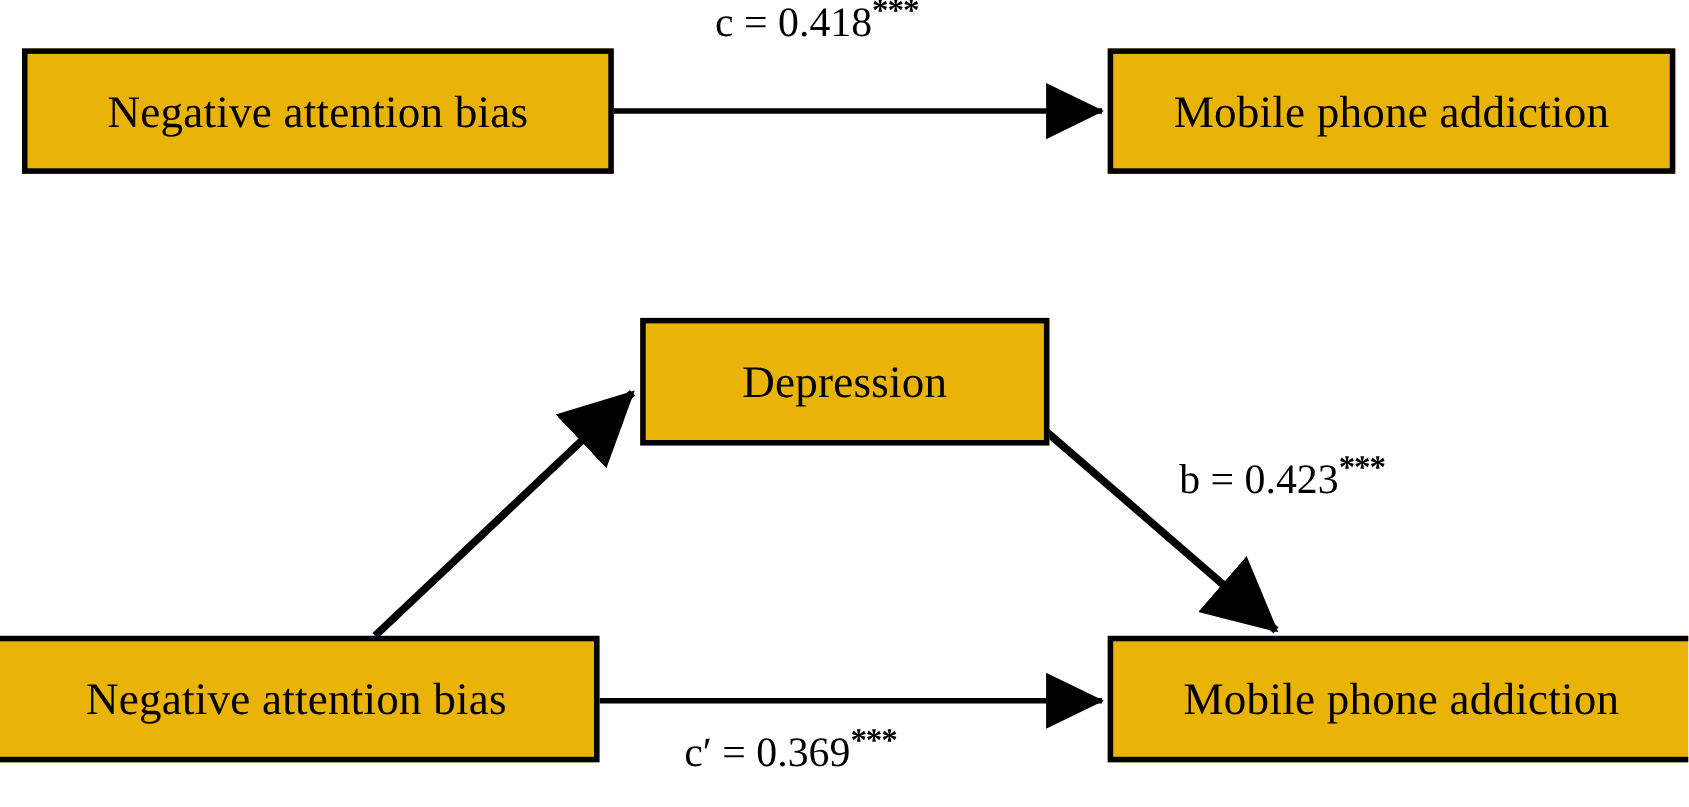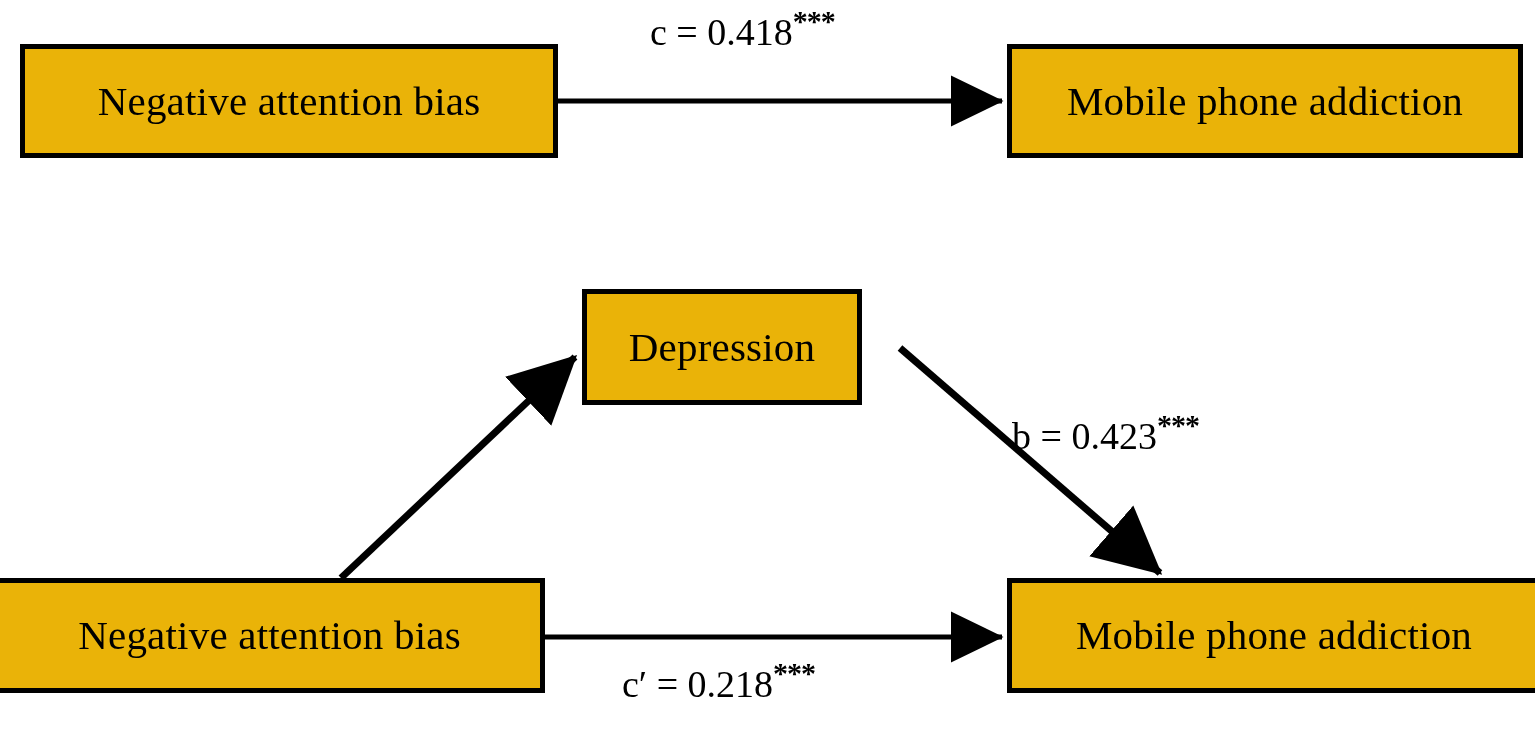--- a/index.html
+++ b/index.html
@@ -39,21 +39,21 @@
     font-family: "Liberation Serif", "DejaVu Serif", serif;
     font-size: 41px;
     line-height: 1;
     color: #000000;
     white-space: nowrap;
     letter-spacing: 0.2px;
   }
   
   #node-top-predictor   { left: 20px;   top: 44px;  width: 538px; height: 114px; }
   #node-top-outcome     { left: 1007px; top: 44px;  width: 516px; height: 114px; }
-  #node-mediator        { left: 582px;  top: 289px; width: 280px; height: 116px; }
+  #node-mediator        { left: 582px;  top: 289px; width: 372px; height: 116px; }
   #node-bottom-predictor{ left: -6px;   top: 578px; width: 551px; height: 115px; }
   #node-bottom-outcome  { left: 1007px; top: 578px; width: 534px; height: 115px; }
 
   .path-label {
     position: absolute;
     font-family: "Liberation Serif", "DejaVu Serif", serif;
     font-size: 38px;
     line-height: 1;
     color: #000000;
     white-space: nowrap;
@@ -61,23 +61,23 @@
   }
   .path-label .stars {
     font-size: 30px;
     vertical-align: super;
     line-height: 0;
     letter-spacing: -1px;
     font-weight: bold;
   }
   .path-label .coef-name { font-style: normal; }
 
-  #label-c       { left: 650px;  top: 13px;   }
+  #label-c       { left: 650px;  top: 2px;   }
   #label-a       { left: 247px;  top: 410px; }
-  #label-b       { left: 1012px; top: 417px; font-family: Liberation Serif, serif; }
+  #label-b       { left: 1072px; top: 417px; font-family: Liberation Serif, serif; }
   #label-cprime  { left: 622px;  top: 665px; }
 </style>
 </head>
 <body>
 
 <div id="diagram-canvas">
 
   <svg class="svg-layer" viewBox="0 0 1535 734" xmlns="http://www.w3.org/2000/svg">
     <defs>
       <marker id="arrowhead-flat" markerWidth="11" markerHeight="11" refX="10.2" refY="5.5" orient="auto" markerUnits="strokeWidth">
@@ -120,16 +120,16 @@
   <div class="path-label" id="label-c">
     <span class="coef-name">c = 0.418</span><span class="stars">***</span>
   </div>
 
 
   <div class="path-label" id="label-b">
     <span class="coef-name">b = 0.423</span><span class="stars">***</span>
   </div>
 
   <div class="path-label" id="label-cprime">
-    <span class="coef-name">c′ = 0.218</span><span class="stars">***</span>
+    <span class="coef-name">c′ = 0.369</span><span class="stars">***</span>
   </div>
 
 </div>
 
 </body></html>

